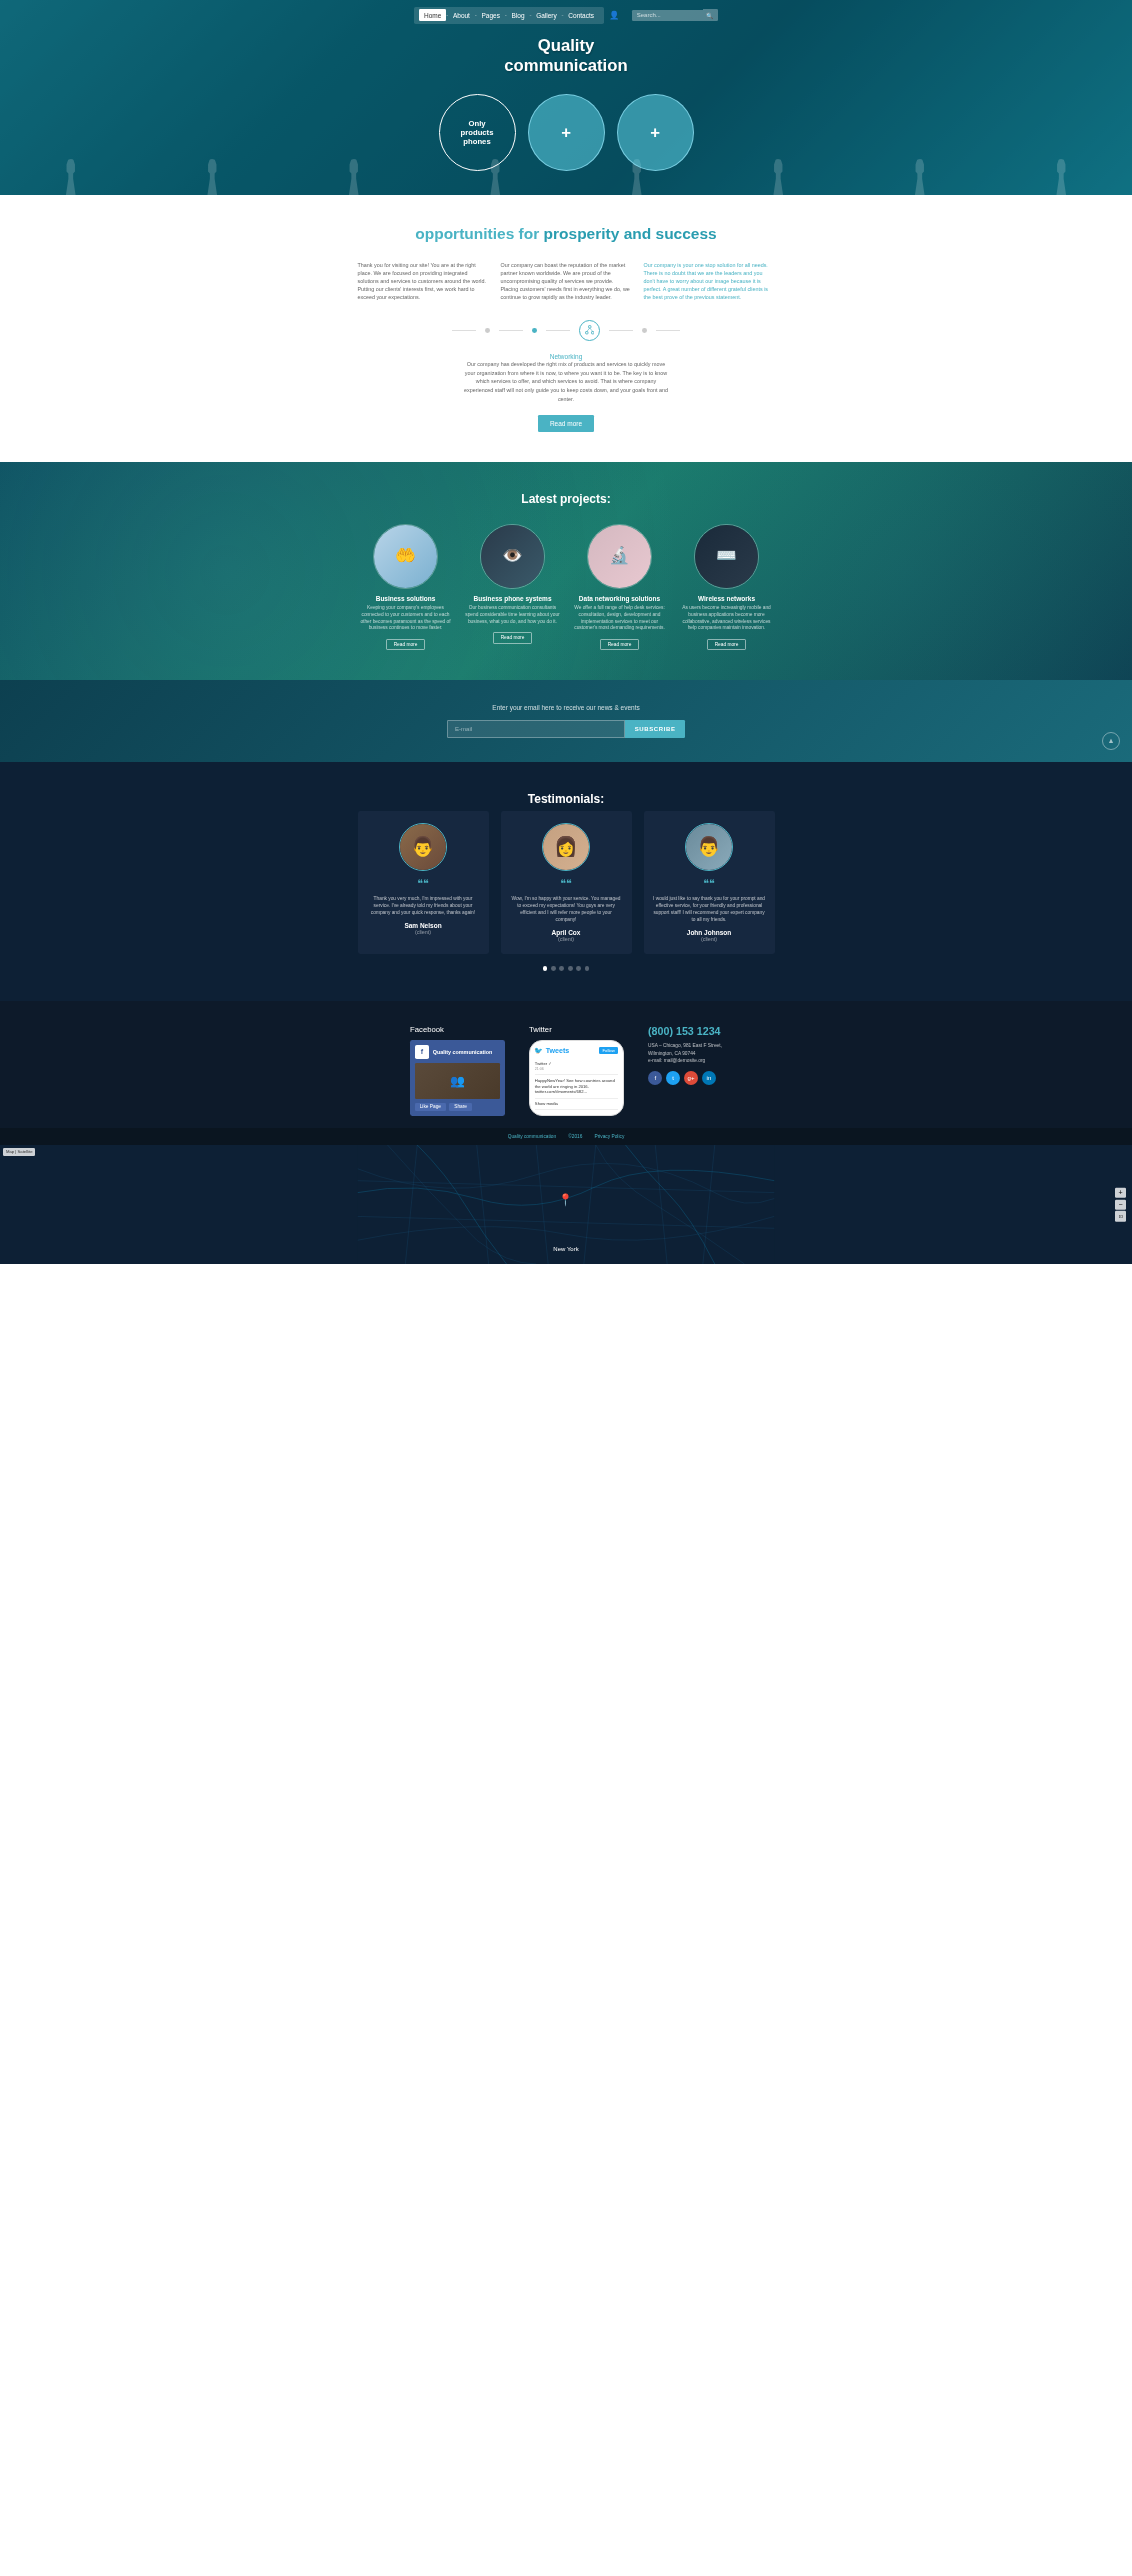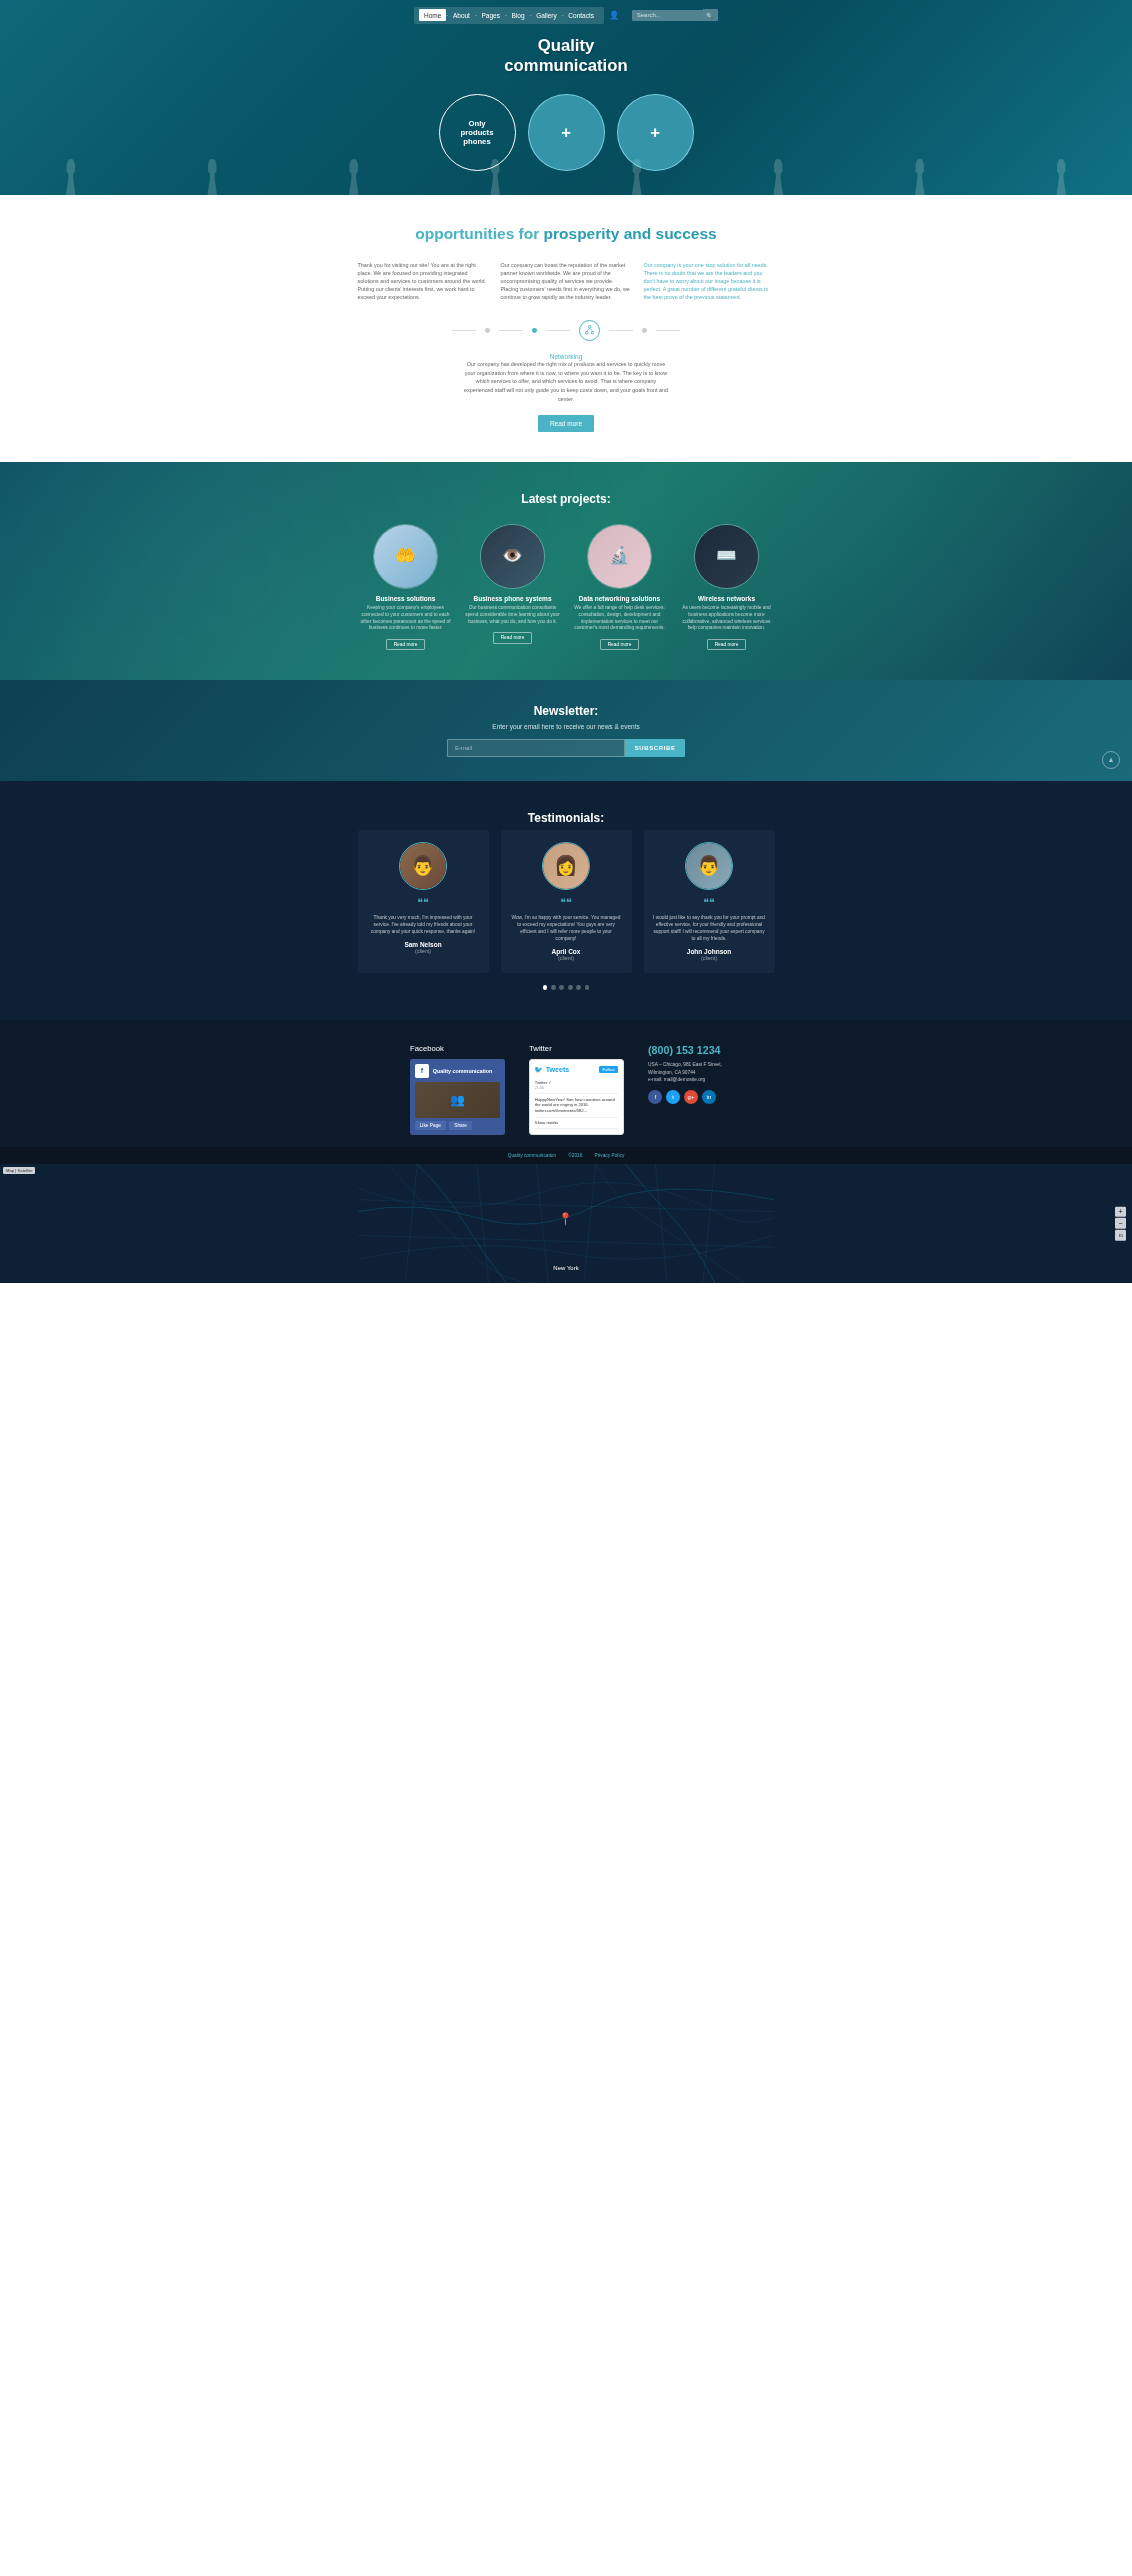--- a/index.html
+++ b/index.html
@@ -512,21 +512,21 @@
       background: #4a69ad;
       color: #fff;
       border: none;
       padding: 1.8px 4.8px;
       font-size: 4.8px;
       border-radius: 1.2px;
       cursor: pointer;
     }
     .twitter-widget {
       background: #fff;
-      border-radius: 3px;
+      border-radius: 13px;
       padding: 4.8px;
       width: 95px;
       border: 0.6px solid #ddd;
     }
     .tw-header {
       display: flex;
       align-items: center;
       justify-content: space-between;
       margin-bottom: 3.6px;
     }
@@ -788,21 +788,20 @@
       <div class="project-title">Wireless networks</div>
       <div class="project-desc">As users become increasingly mobile and business applications become more collaborative, advanced wireless services help companies maintain innovation.</div>
       <button class="project-btn">Read more</button>
     </div>
 
   </div>
 </section>
 
 <div class="newsletter-wrapper">
   <section class="newsletter-section">
-    <div class="newsletter-title">Newsletter:</div>
     <div class="newsletter-sub">Enter your email here to receive our news &amp; events</div>
     <div class="newsletter-form">
       <input class="newsletter-input" type="email" placeholder="E-mail" style="">
       <button class="newsletter-btn">SUBSCRIBE</button>
     </div>
     <div class="scroll-top">▲</div>
   </section>
 </div>
 
 <section class="testimonials-section">

